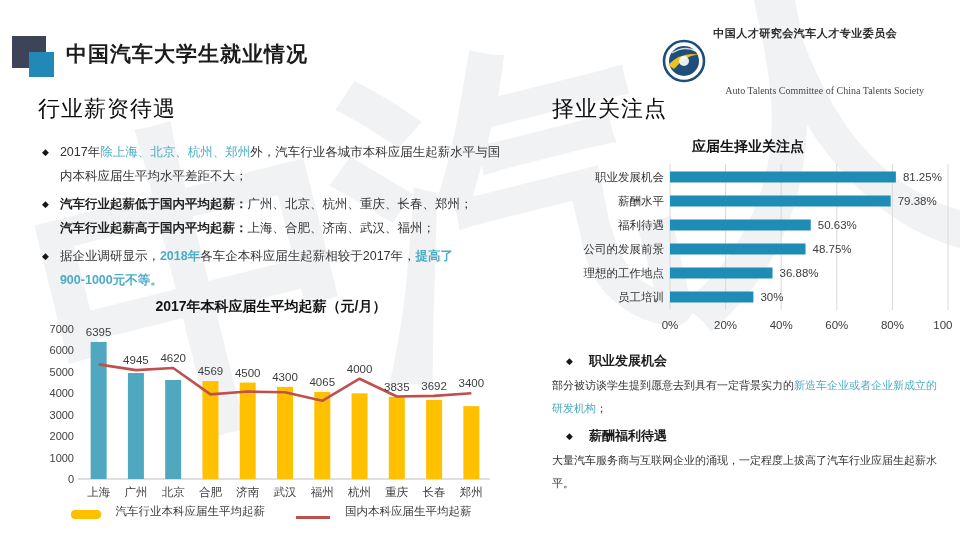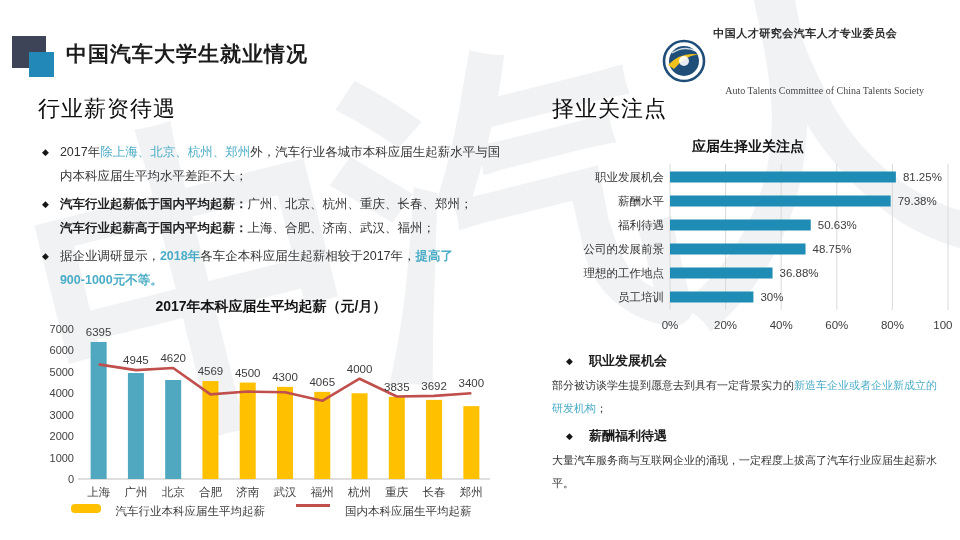--- a/index.html
+++ b/index.html
@@ -32,21 +32,21 @@
   .bullets { margin-top:16px; }
   .bullet { display:flex; align-items:flex-start; margin-bottom:4px; }
   .bullet .marker { font-size:9px; color:#161616; margin:7px 11px 0 4px; flex-shrink:0; }
   .bullet .btext { font-size:12.5px; line-height:1.92; color:#333; }
   .seg-bold { font-weight:bold; color:#222; }
   .seg-accent { color:#4BACC6; }
   .seg-accent.seg-bold { color:#4BACC6; }
   .chart-block { margin-top:6px; position:relative; }
   .chart-title { text-align:center; font-size:14px; font-weight:bold; color:#141414; }
   #salary-chart { display:block; margin-top:2px; }
-  .legend { display:flex; align-items:flex-start; justify-content:center; gap:15px; font-size:11.5px; color:#3c3c3c; margin-top:-2px; }
+  .legend { display:flex; align-items:flex-end; justify-content:center; gap:15px; font-size:11.5px; color:#3c3c3c; margin-top:-2px; }
   .swatch-bar { width:30px; height:9px; border-radius:4px; background:#FFC000; display:inline-block; }
   .swatch-line { width:34px; height:3px; background:#C0504D; display:inline-block; margin-left:16px; }
   .right-col .chart-title { margin-top:14px; }
   #focus-chart { display:block; margin-top:4px; }
   .notes { margin-top:10px; }
   .note-title { display:flex; align-items:center; margin-top:8px; }
   .note-title .marker { font-size:9px; color:#161616; margin:0 16px 0 14px; }
   .note-title .ntext { font-size:13px; font-weight:bold; color:#1c1c1c; }
   .note-body { font-size:11px; line-height:2.05; color:#333; margin-top:4px; }
 </style>

